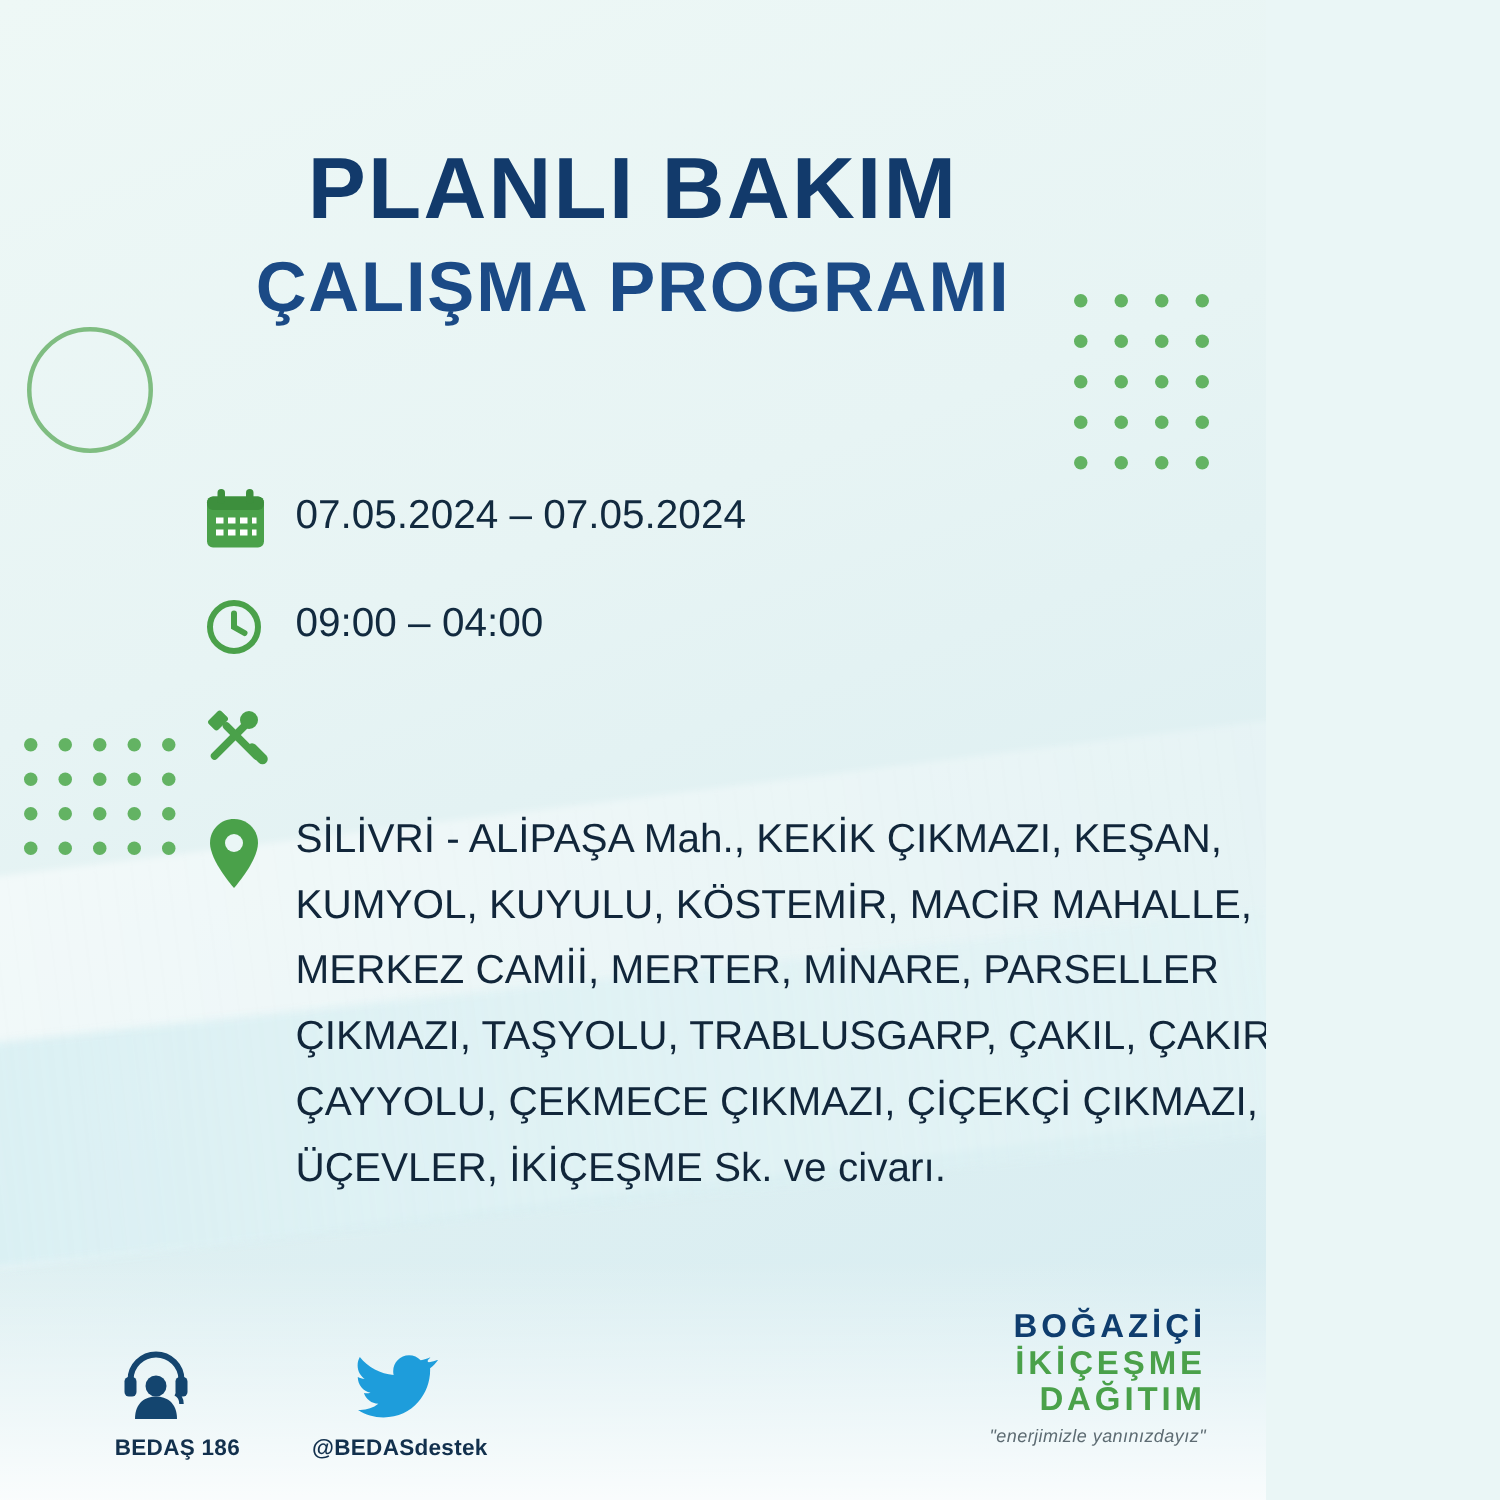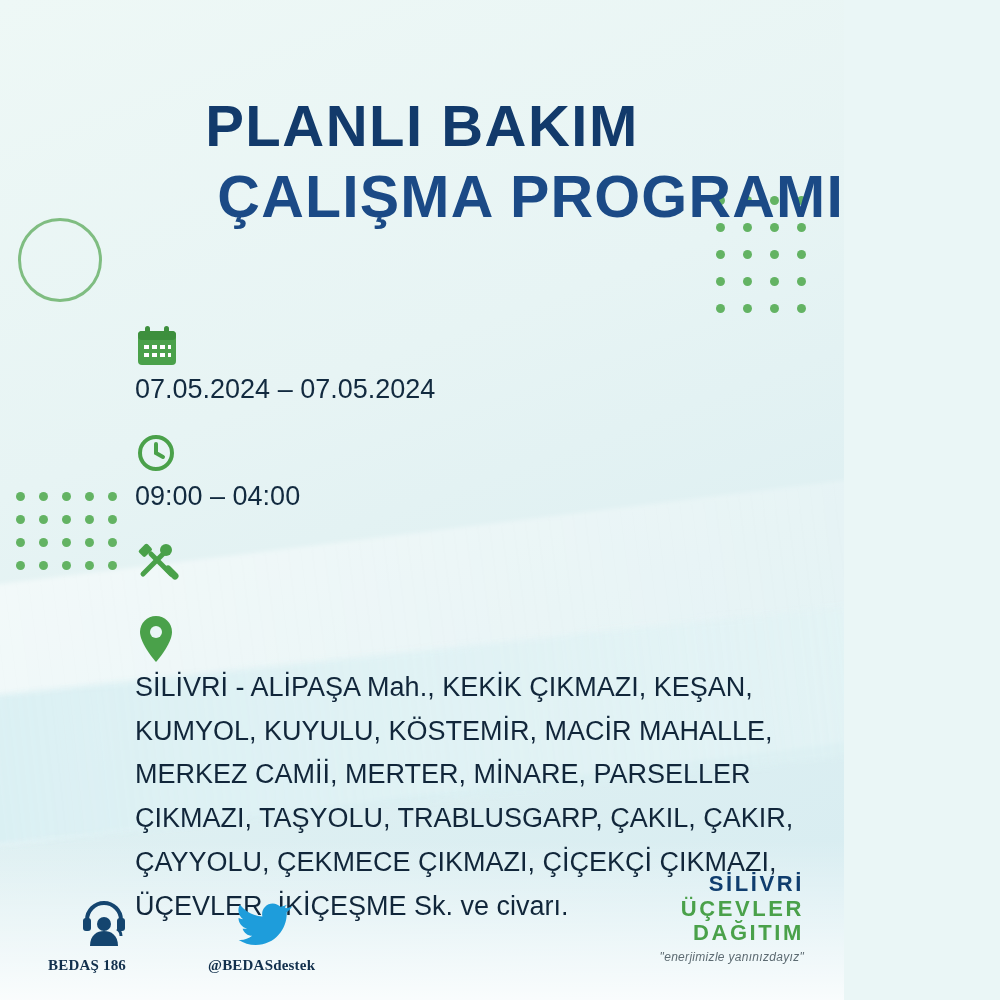--- a/index.html
+++ b/index.html
@@ -104,39 +104,37 @@
   }
   .title1 {
     font-size: 58px;
     font-weight: bold;
     letter-spacing: 1.5px;
     color: #123a6b;
     line-height: 1.05;
   }
   .title2 {
     margin-top: 6px;
-    font-size: 59px;
+    font-size: 47px;
     font-weight: bold;
     letter-spacing: 1.2px;
     color: #1b4a86;
-    text-align: right;
   }
 
   
   .info {
     position: absolute;
     left: 135px;
     top: 322px;
     width: 800px;
   }
   .row {
     display: flex;
     align-items: flex-start;
     margin-bottom: 26px;
-    flex-direction: column;
   }
   .ic {
     width: 62px;
     min-width: 62px;
     display: flex;
     justify-content: flex-start;
     padding-top: 2px;
   }
   .rowtext {
     font-size: 27px;
@@ -164,23 +162,22 @@
   .contact {
     position: absolute;
     left: 48px;
     bottom: 4px;
     display: flex;
     gap: 48px;
     align-items: flex-end;
   }
   .citem {
     width: 112px;
-    text-align: left;
+    text-align: right;
     color: #12304d;
-    font-family: Liberation Serif, serif;
   }
   .citem .glyph {
     height: 52px;
     display: flex;
     align-items: flex-end;
     justify-content: center;
   }
   .citem .lbl {
     margin-top: 9px;
     font-size: 15px;
@@ -367,21 +364,21 @@
           <svg width="56" height="48" viewBox="0 0 56 48" aria-hidden="true">
             <path d="M54 8 c-2.1 1-4.3 1.6-6.6 2 -2-2.1-4.8-3.4-7.9-3.4 -6 0-10.8 4.9-10.8 10.9 0 .9.1 1.7.3 2.5C20.1 19.5 11.6 14.9 6 7.9c-1 1.7-1.5 3.6-1.5 5.7 0 3.8 1.9 7.1 4.8 9.1 -1.7-.1-3.3-.6-4.7-1.3 0 5.3 3.7 9.7 8.7 10.7 -1.4.4-2.9.5-4.5.2 1.3 4.2 5.2 7.2 9.8 7.3 -3.8 3-8.6 4.6-13.8 4.2 5 3.2 10.9 5.1 17.3 5.1 20.9 0 32.4-17.6 31.7-33.4 2.2-1.6 4.1-3.6 5.6-5.9 -2 .9-4.1 1.5-6.4 1.8 C51 10.6 52.9 9.6 54 8 Z" fill="#1e9ddb" transform="translate(-2,-3) scale(0.98)"></path>
           </svg>
         </div>
         <div class="lbl">@BEDASdestek</div>
       </div>
 
     </div>
 
     <div class="brand">
-      <div class="l1">SİLİVRİ</div>
-      <div class="l2">ÜÇEVLER</div>
+      <div class="l1">BOĞAZİÇİ</div>
+      <div class="l2">İKİÇEŞME</div>
       <div class="l3">DAĞITIM</div>
       <div class="slogan">"enerjimizle yanınızdayız"</div>
     </div>
 
   </div>
 
 </div>
 
 </body></html>

